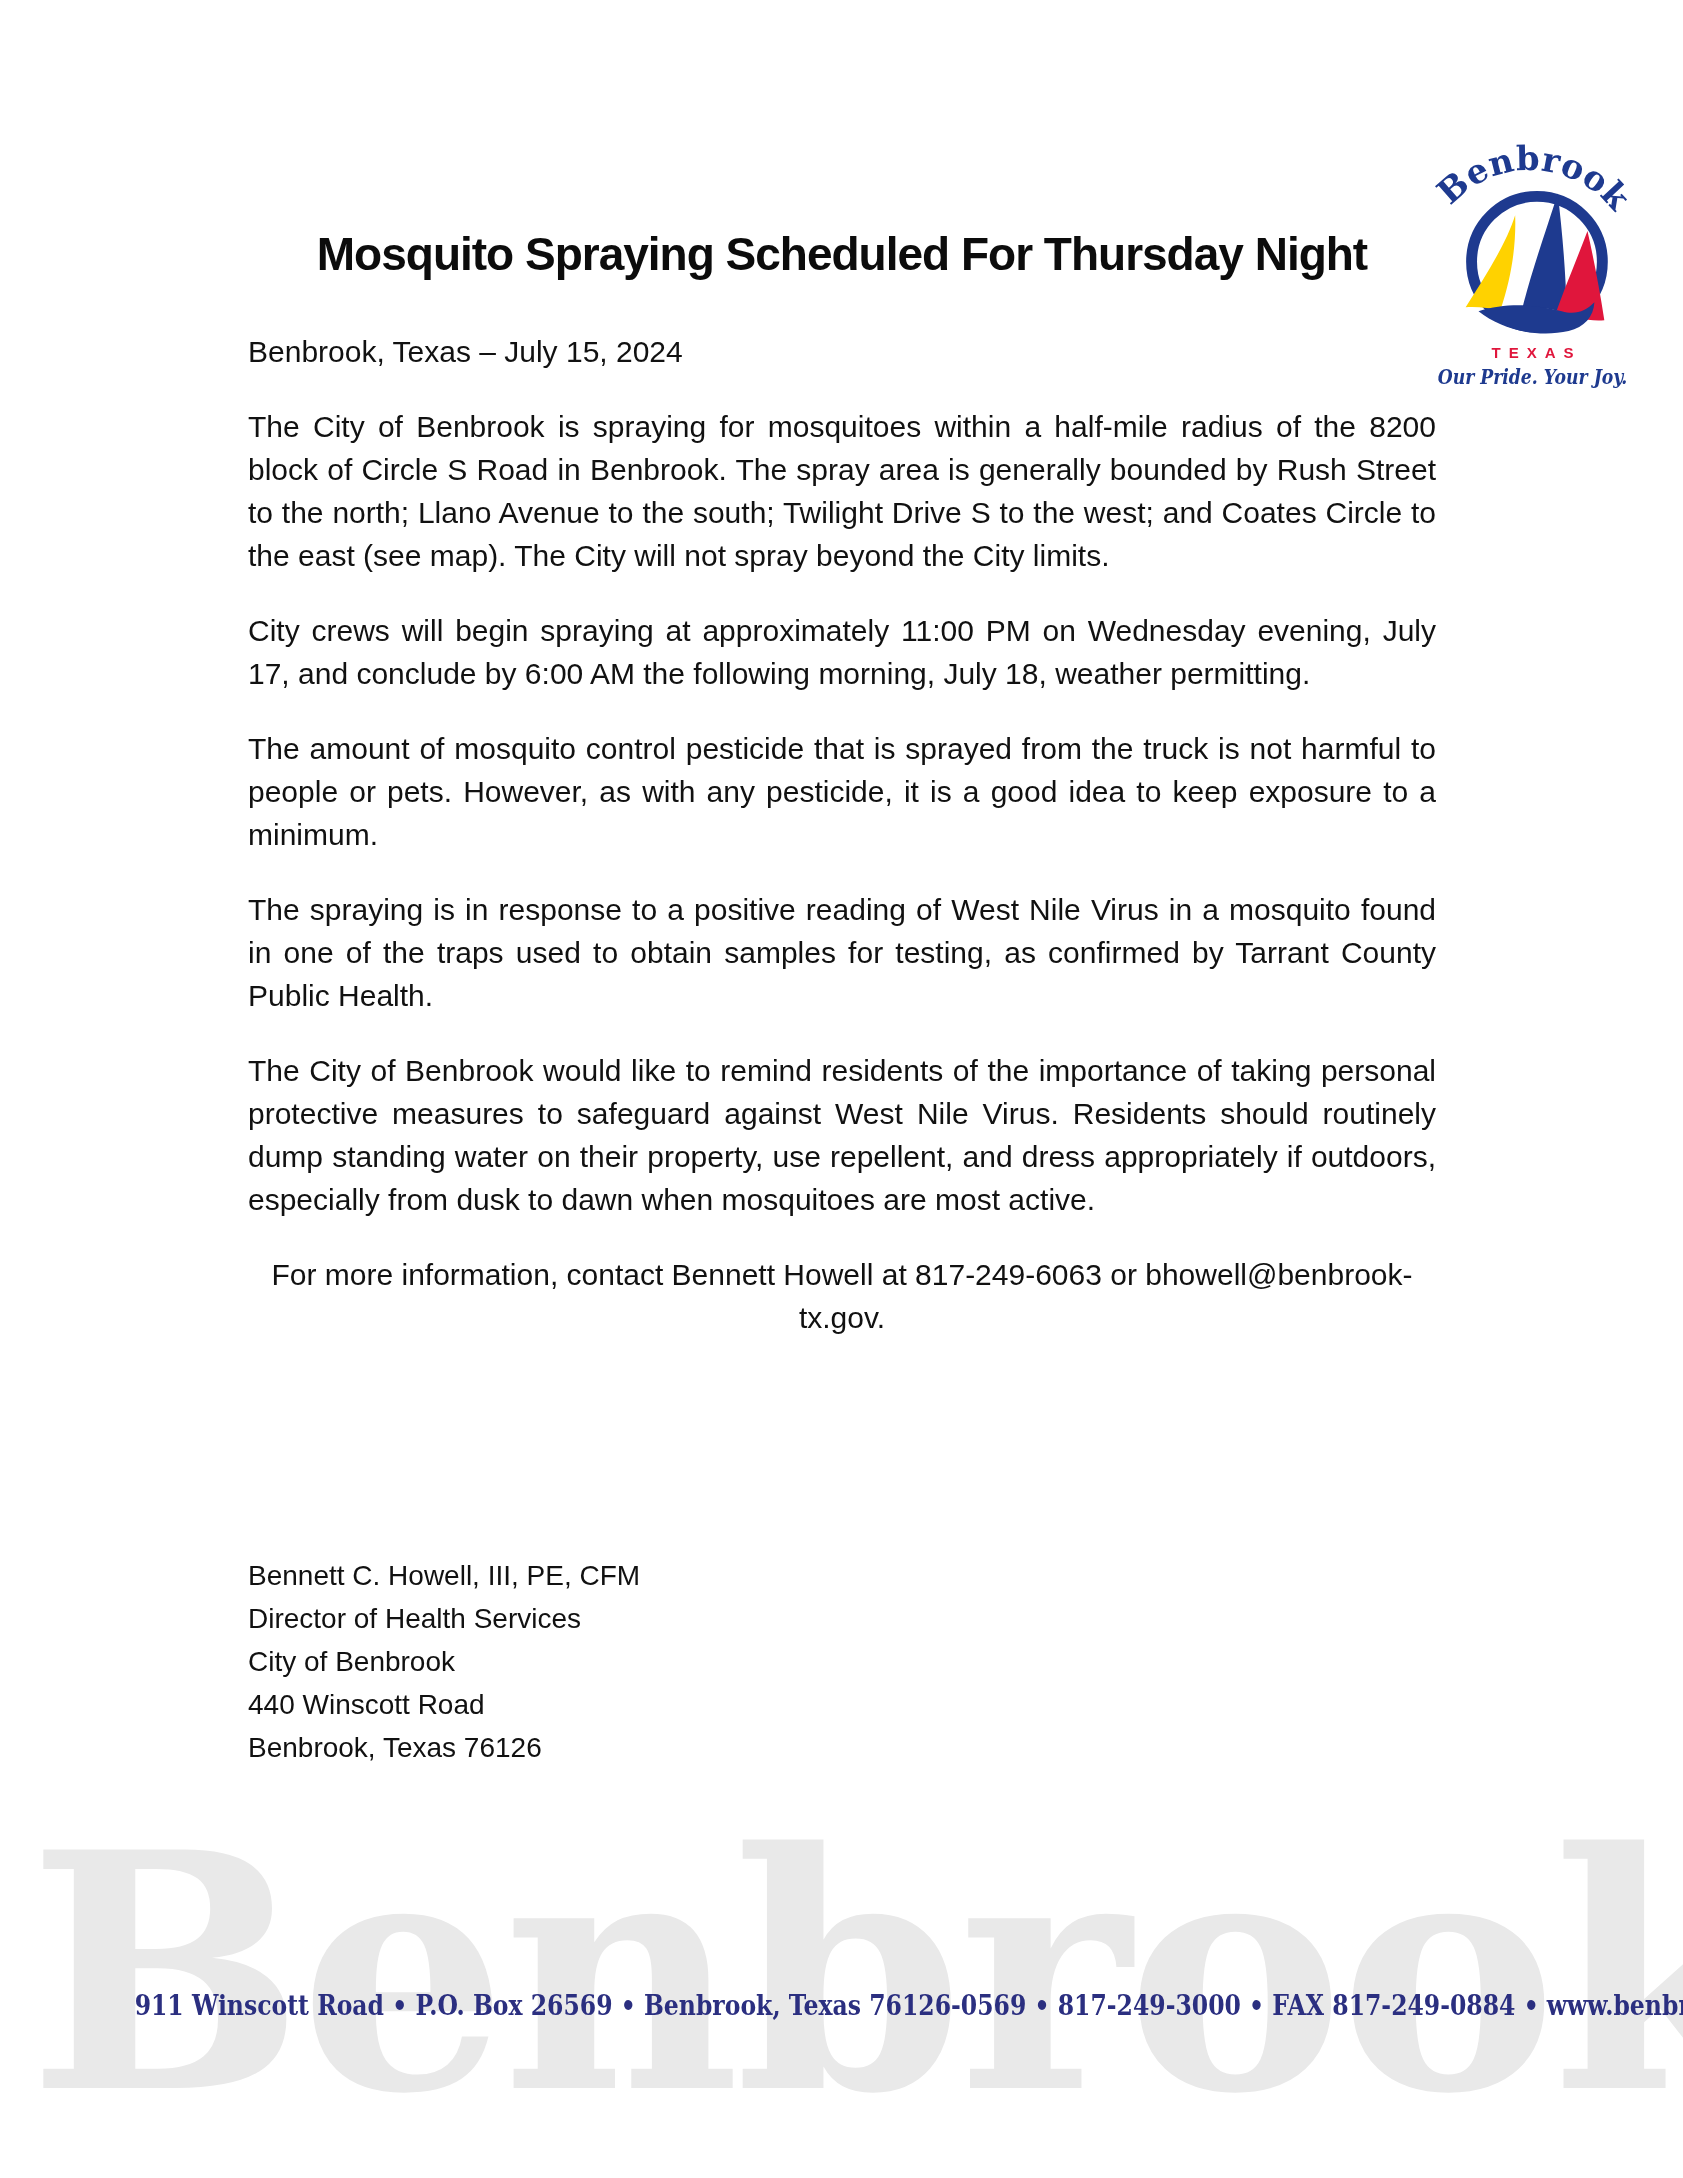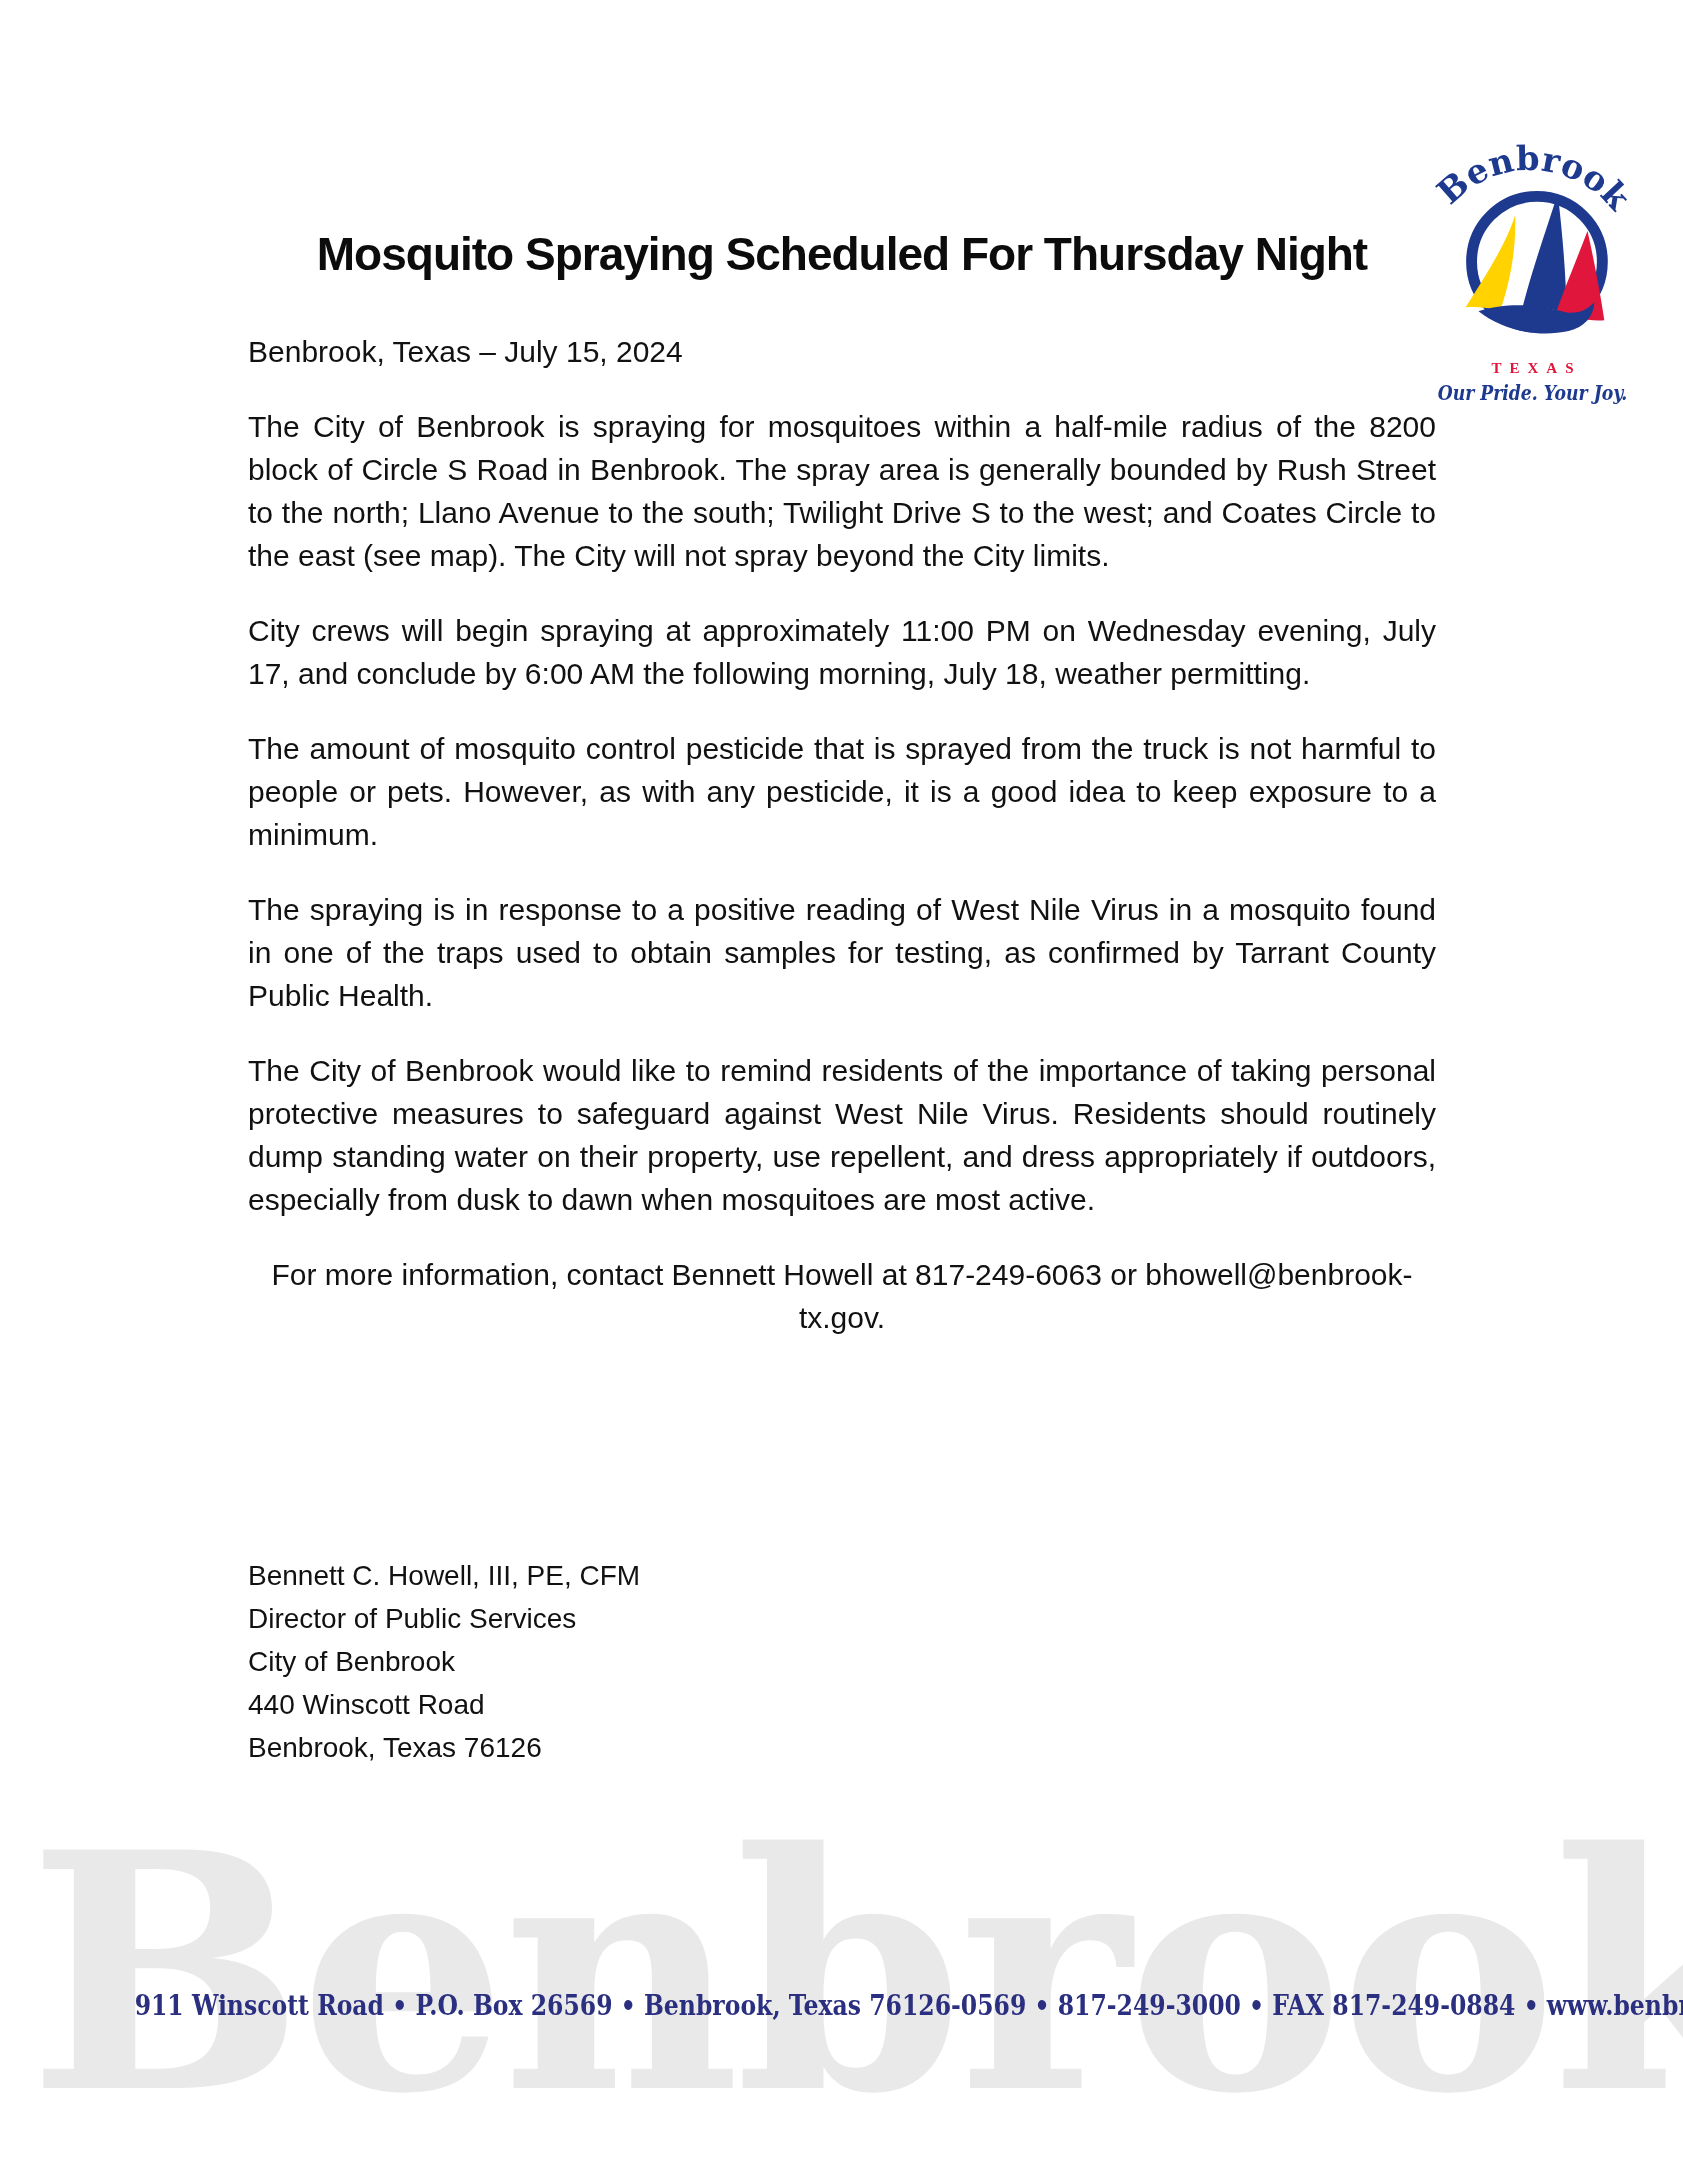--- a/index.html
+++ b/index.html
@@ -32,22 +32,22 @@
   }
   .logo svg{display:block;}
   .logo .arc-text{
     font-family:"DejaVu Serif", serif;
     font-weight:bold;
     font-size:34px;
     letter-spacing:0.5px;
     fill:#1e3a8f;
   }
   .logo-texas{
-    margin-top:18px;
-    font-family:Liberation Serif, serif;
+    margin-top:2px;
+    font-family:Liberation Sans, sans-serif;
     font-weight:bold;
     font-size:15px;
     letter-spacing:8px;
     padding-left:8px;
     color:#e0163c;
   }
   .logo-tagline{
     margin-top:3px;
     font-family:"DejaVu Serif", serif;
     font-style:italic;
@@ -149,21 +149,21 @@
     <p>The City of Benbrook is spraying for mosquitoes within a half-mile radius of the 8200 block of Circle S Road in Benbrook.  The spray area is generally bounded by Rush Street to the north; Llano Avenue to the south; Twilight Drive S to the west; and Coates Circle to the east (see map).  The City will not spray beyond the City limits.</p>
     <p>City crews will begin spraying at approximately 11:00 PM on Wednesday evening, July 17, and conclude by 6:00 AM the following morning, July 18, weather permitting.</p>
     <p>The amount of mosquito control pesticide that is sprayed from the truck is not harmful to people or pets.  However, as with any pesticide, it is a good idea to keep exposure to a minimum.</p>
     <p>The spraying is in response to a positive reading of West Nile Virus in a mosquito found in one of the traps used to obtain samples for testing, as confirmed by Tarrant County Public Health.</p>
     <p>The City of Benbrook would like to remind residents of the importance of taking personal protective measures to safeguard against West Nile Virus.  Residents should routinely dump standing water on their property, use repellent, and dress appropriately if outdoors, especially from dusk to dawn when mosquitoes are most active.</p>
     <p class="no-justify">For more information, contact Bennett Howell at 817-249-6063 or bhowell@benbrook-tx.gov.</p>
   </div>
 
   <div class="signature">
     <div>Bennett C. Howell, III, PE, CFM</div>
-    <div>Director of Public Services</div>
+    <div>Director of Health Services</div>
     <div>City of Benbrook</div>
     <div>440 Winscott Road</div>
     <div>Benbrook, Texas 76126</div>
   </div>
 
   <div class="footer-line">911 Winscott Road • P.O. Box 26569 • Benbrook, Texas 76126-0569 • 817-249-3000 • FAX 817-249-0884 • www.benbrook-tx.gov</div>
 
 </div>
 
 

